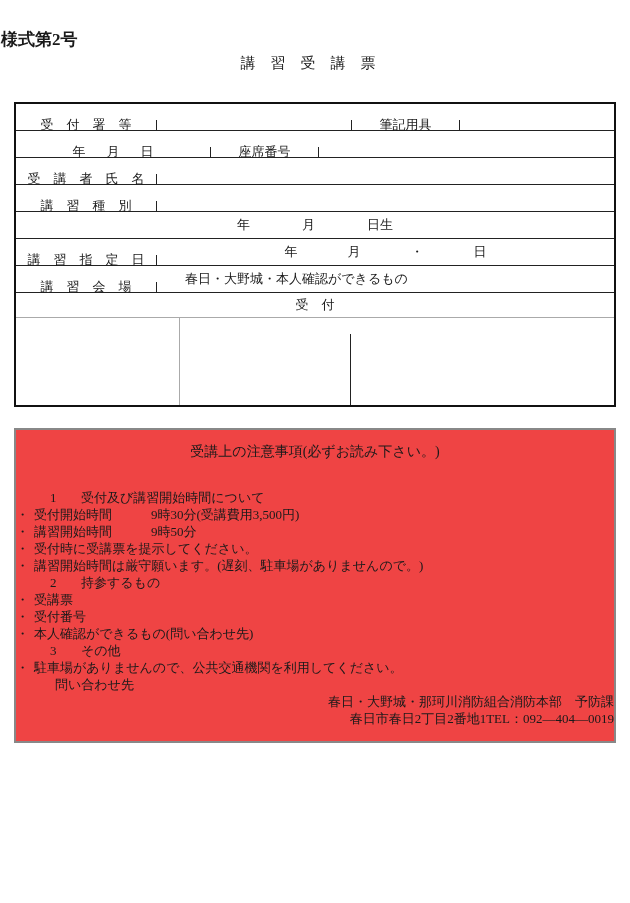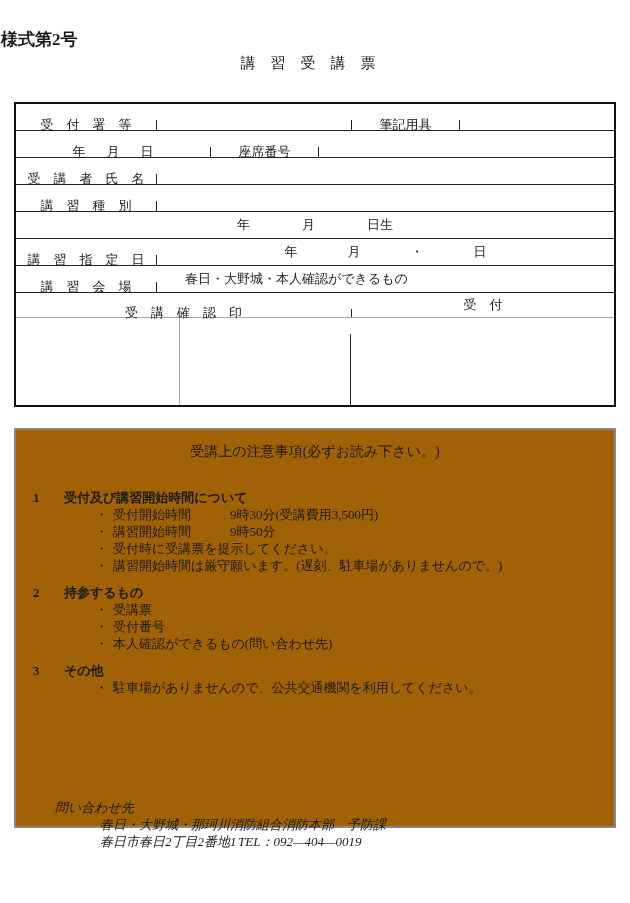--- a/index.html
+++ b/index.html
@@ -37,35 +37,35 @@
   .gap50{gap:50px;}
   .venue-cell{padding-left:28px;}
   .hdr-row{height:24px;border-bottom:1px solid #aaaaaa;}
   .hdr-left{width:336px;justify-content:center;}
   .big-row{height:87px;border-bottom:none;}
   .big1{width:164px;}
   .big2{width:171px;}
 
   
   .notes-box{
-    position:absolute;left:14px;top:428px;width:602px;height:400px;
-    border:2px solid #888888;box-sizing:border-box;background:#a16207;
+    position:absolute;left:14px;top:428px;width:602px;height:315px;
+    border:2px solid #888888;box-sizing:border-box;background:#ef4444;
     font-size:13px;
   }
   .notes-heading{margin-top:12px;text-align:center;font-size:14px;line-height:20px;}
   .line{height:17px;line-height:17px;white-space:nowrap;}
-  .note-section{margin-top:10px;}
+  .note-section{}
   .note-section.first{margin-top:27px;}
-  .sec-head{padding-left:17px;font-weight:bold;}
+  .sec-head{padding-left:34px;}
   .sec-head .num{display:inline-block;width:31px;}
-  .note-item{padding-left:79px;}
+  .note-item{}
   .note-item .bullet{display:inline-block;width:18px;}
-  .contact{margin-top:103px;font-style:italic;}
+  .contact{}
   .contact-head{padding-left:39px;}
-  .contact-line{padding-left:84px;}
+  .contact-line{padding-left:28px;text-align:right;}
   .addr{display:inline-block;width:138px;}
 </style>
 </head>
 <body>
 
 <div class="page">
 
   <div class="form-no">様式第2号</div>
   <div class="doc-title">講　習　受　講　票</div>
 
@@ -121,21 +121,20 @@
         </span>
       </div>
     </div>
 
     <div class="t-row">
       <div class="cell cA rb">講　習　会　場</div>
       <div class="cell cRest venue-cell">春日・大野城・本人確認ができるもの</div>
     </div>
 
     <div class="t-row hdr-row">
-      <div class="cell hdr-left rb">受　講　確　認　印</div>
       <div class="cell cRest center">受　付</div>
     </div>
 
     <div class="t-row big-row">
       <div class="cell big1 rb-gray"></div>
       <div class="cell big2 rb"></div>
       <div class="cell cRest"></div>
     </div>
 
   </div>

